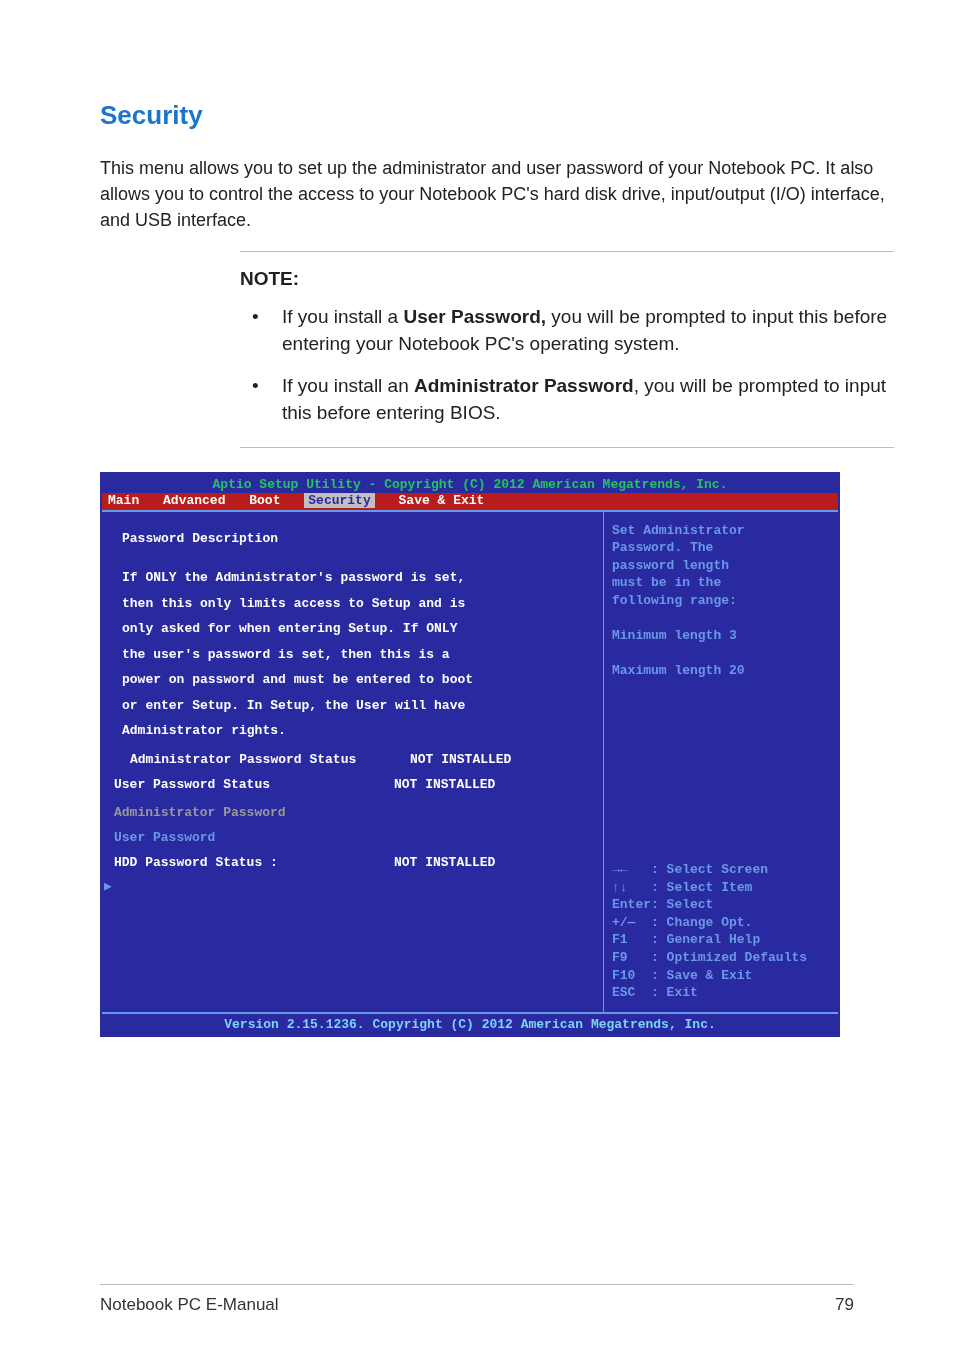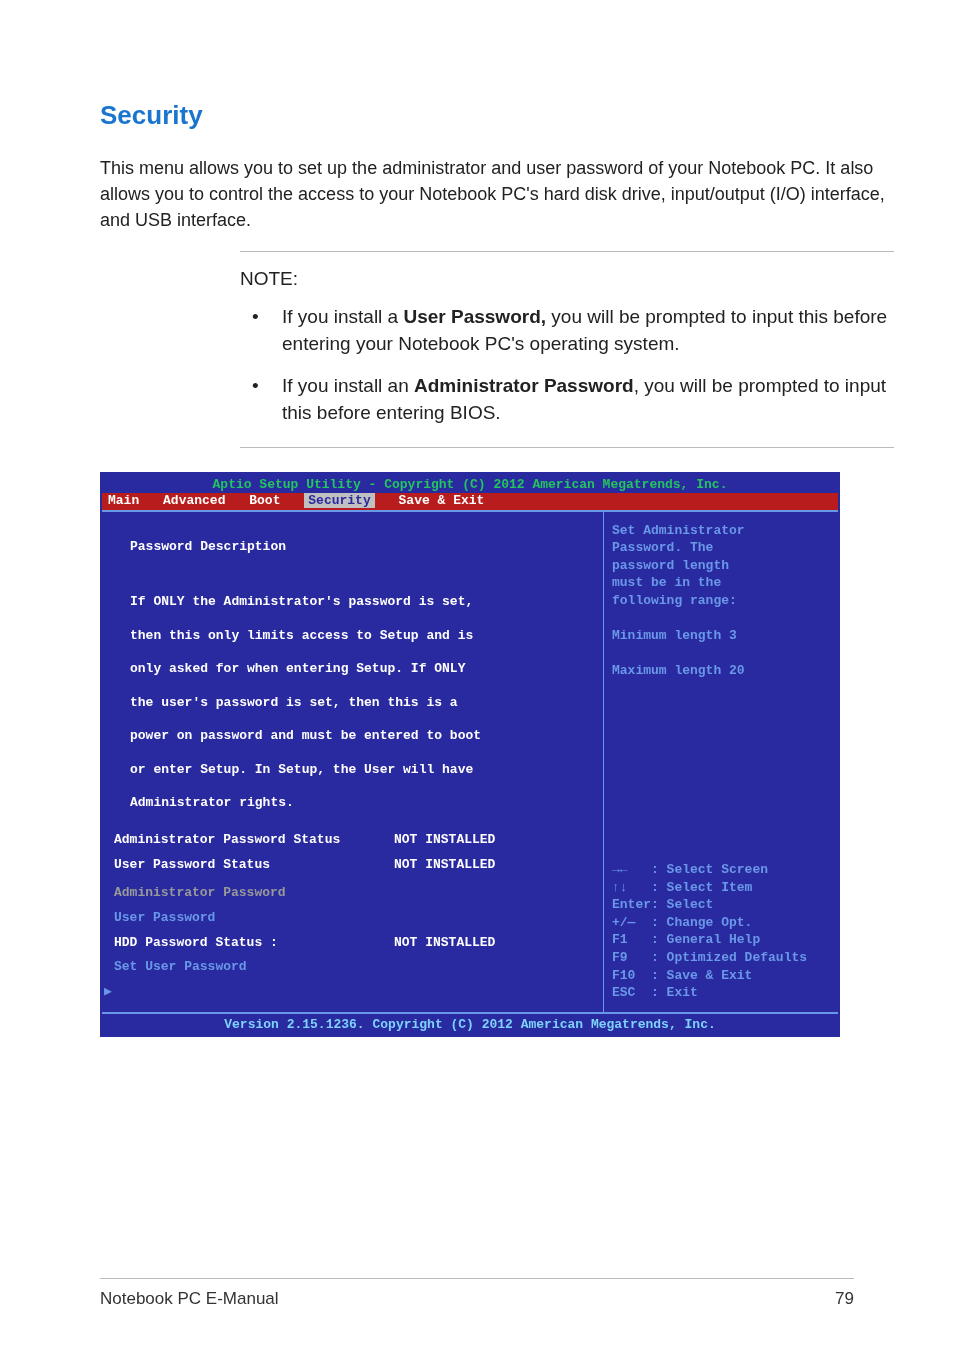--- a/index.html
+++ b/index.html
@@ -27,21 +27,21 @@
     line-height: 1.45;
     margin: 0 0 18px 0;
   }
   .note-block {
     border-top: 1px solid #bbb;
     border-bottom: 1px solid #bbb;
     margin-left: 140px;
     padding: 16px 0 16px 0;
   }
   .note-label {
-    font-weight: 400;
+    font-weight: 700;
     font-size: 19px;
     margin: 0 0 14px 0;
   }
   .note-item {
     display: flex;
     font-size: 19px;
     line-height: 1.4;
     margin-bottom: 16px;
   }
   .note-item:last-child { margin-bottom: 4px; }
@@ -99,21 +99,21 @@
   .bios-right {
     width: 220px;
     padding: 10px 6px 10px 8px;
     display: flex;
     flex-direction: column;
     justify-content: space-between;
   }
   .bios-white { color: #fff; font-weight: bold; }
   .bios-blue { color: #6a98e8; font-weight: bold; }
   .bios-gray { color: #999; font-weight: bold; }
-  .bios-line { margin: 16px; line-height: 1.35; white-space: pre; }
+  .bios-line { margin: 8px; line-height: 1.35; white-space: pre; }
   .bios-row { display: flex; line-height: 1.9; }
   .bios-row .lbl { flex: 0 0 280px; }
   .bios-row .val { }
   .bios-selected-row { position: relative; }
   .bios-arrow {
     position: absolute;
     left: -10px;
     color: #6a98e8;
     font-weight: bold;
   }
@@ -121,21 +121,21 @@
   .bios-footer {
     background: #2a2aa0;
     border-top: 2px solid #6a98e8;
     color: #7dd3fc;
     text-align: center;
     font-weight: bold;
     padding: 3px 0;
   }
   .pg-footer {
     position: absolute;
-    bottom: 36px;
+    bottom: 30px;
     left: 100px;
     right: 100px;
     border-top: 1px solid #bbb;
     padding-top: 10px;
     display: flex;
     justify-content: space-between;
     font-size: 17px;
     color: #333;
   }
 </style>
@@ -180,44 +180,41 @@
         <p class="bios-line bios-white">Password Description</p>
         <p class="bios-line bios-white" style="height:6px;"></p>
         <p class="bios-line bios-white">If ONLY the Administrator's password is set,</p>
         <p class="bios-line bios-white">then this only limits access to Setup and is</p>
         <p class="bios-line bios-white">only asked for when entering Setup. If ONLY</p>
         <p class="bios-line bios-white">the user's password is set, then this is a</p>
         <p class="bios-line bios-white">power on password and must be entered to boot</p>
         <p class="bios-line bios-white">or enter Setup. In Setup, the User will have</p>
         <p class="bios-line bios-white">Administrator rights.</p>
 
-        <div class="bios-row bios-white" style="margin-top:6px;">
+        <div class="bios-row bios-white" style="margin-top:6px;margin-left:16px;">
           <div class="lbl">Administrator Password Status</div>
           <div class="val">NOT INSTALLED</div>
         </div>
         <div class="bios-row bios-white">
           <div class="lbl">User Password Status</div>
           <div class="val">NOT INSTALLED</div>
         </div>
 
         <div class="bios-row bios-gray" style="margin-top:4px;">
           <div class="lbl">Administrator Password</div>
         </div>
         <div class="bios-row bios-blue">
           <div class="lbl">User Password</div>
         </div>
 
         <div class="bios-row bios-white">
           <div class="lbl">HDD Password Status :</div>
           <div class="val">NOT INSTALLED</div>
         </div>
 
-        <div class="bios-row bios-blue">
-          <div class="lbl">Set User Password</div>
-        </div>
         <div class="bios-row bios-blue bios-selected-row">
           <span class="bios-arrow">▶</span>
         </div>
       </div>
 
       <div class="bios-right">
         <div class="bios-help bios-blue">
           <p>Set Administrator</p>
           <p>Password. The</p>
           <p>password length</p>

